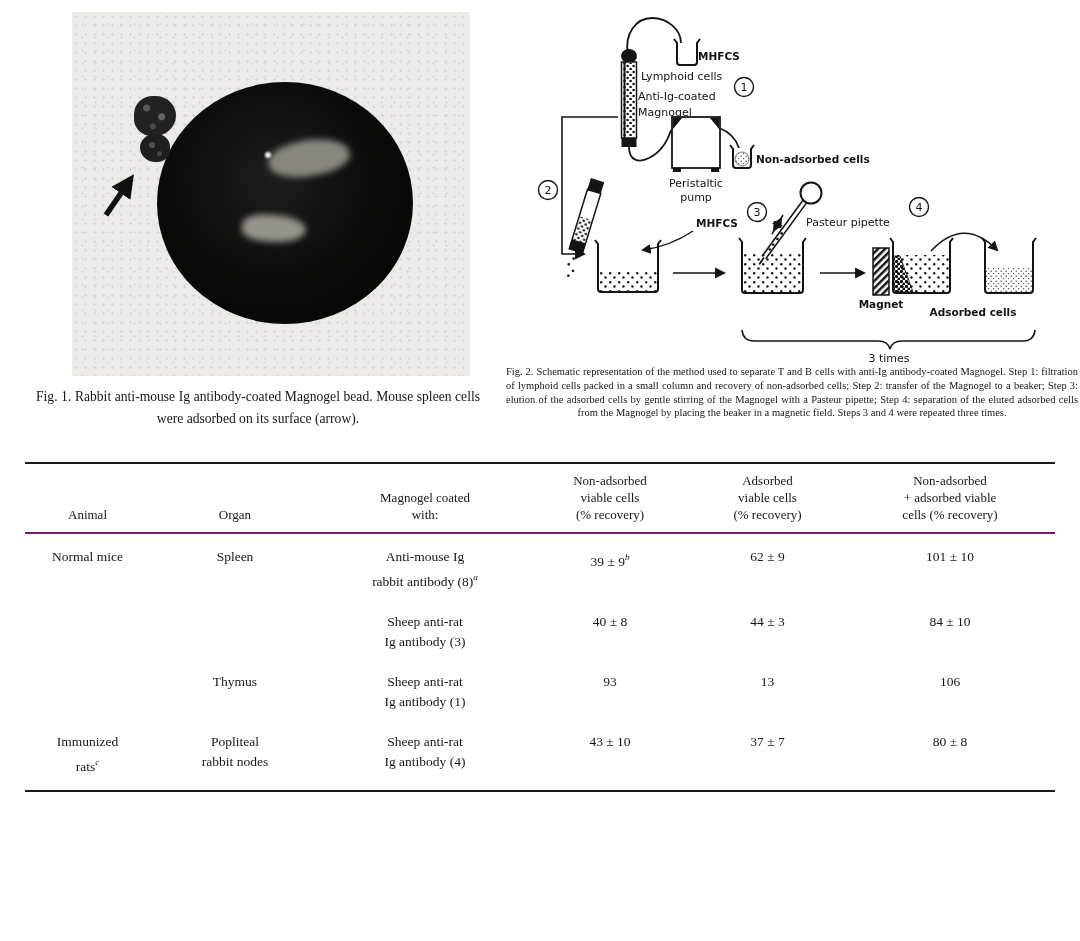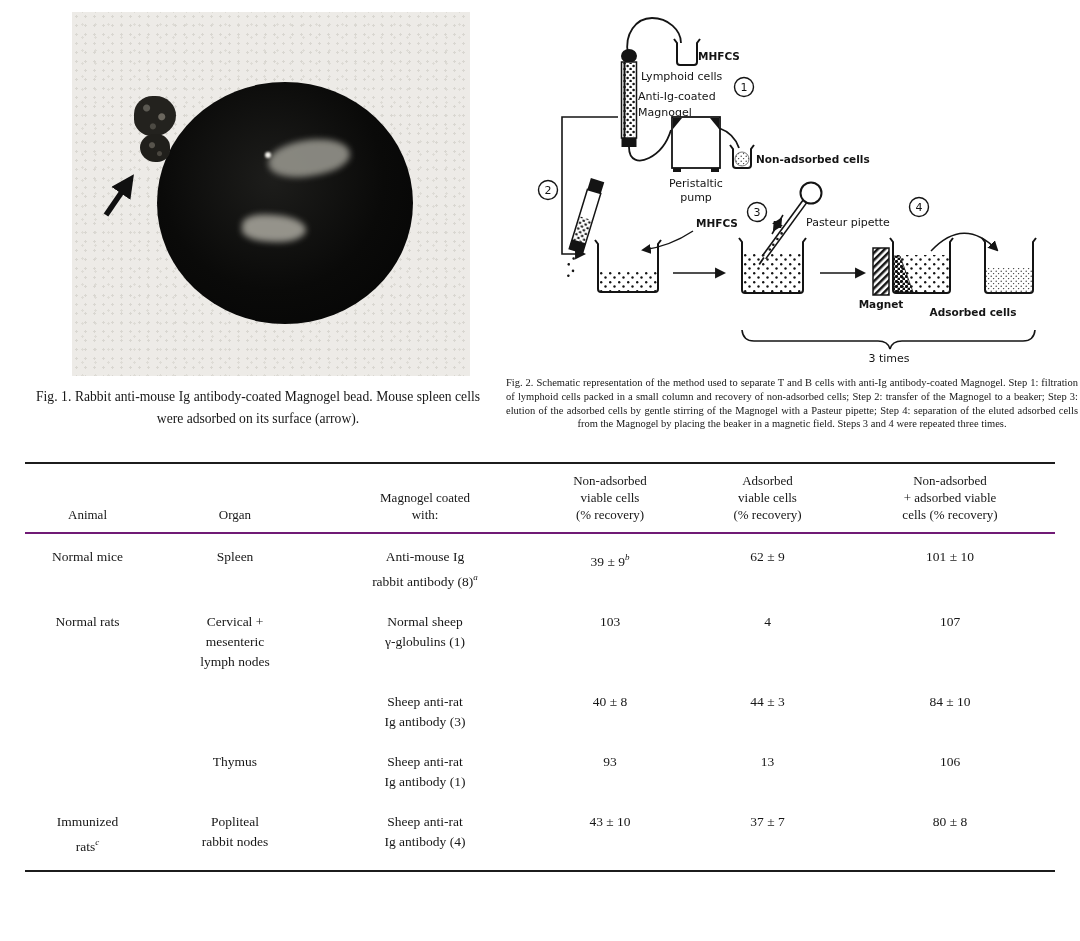--- a/index.html
+++ b/index.html
@@ -27,21 +27,21 @@
                      radial-gradient(circle at 45% 76%,#4c4a43 2.5px,transparent 3.5px);}
   .cells2{position:absolute;left:68px;top:122px;width:30px;height:28px;border-radius:52% 48% 45% 55%;
     background-color:#201f1b;
     background-image:radial-gradient(circle at 40% 40%,#57544c 2.5px,transparent 3.5px),
                      radial-gradient(circle at 65% 70%,#49463f 2px,transparent 3px);}
   #fig1-arrow{position:absolute;left:25px;top:143px;}
 
   
   #fig1-caption{position:absolute;left:36px;top:386px;width:444px;
     font-size:13.6px;line-height:22px;text-align:justify;text-align-last:center;}
-  #fig2-caption{position:absolute;left:506px;top:376px;width:572px;
+  #fig2-caption{position:absolute;left:506px;top:365px;width:572px;
     font-size:10.5px;line-height:13.8px;text-align:justify;text-align-last:center;}
 
   
   #fig2-svg{position:absolute;left:500px;top:10px;}
   #fig2-svg text{font-family:"DejaVu Sans","Liberation Sans",sans-serif;fill:#141414;}
   .dlabel{font-size:11px;}
   .dlabel-b{font-size:10.5px;font-weight:bold;}
   .stepnum{font-size:11px;}
 
   
@@ -252,31 +252,20 @@
         <tr>
           <td><span class="pre">Normal mice</span></td>
           <td><span class="pre">Spleen</span></td>
           <td><span class="pre">Anti-mouse Ig
 rabbit antibody (8)</span><sup>a</sup></td>
           <td><span>39 ± 9</span><sup>b</sup></td>
           <td><span>62 ± 9</span></td>
           <td><span>101 ± 10</span></td>
         </tr>
         <tr>
-          <td><span class="pre">Normal rats</span></td>
-          <td><span class="pre">Cervical +
-mesenteric
-lymph nodes</span></td>
-          <td><span class="pre">Normal sheep
-γ-globulins (1)</span></td>
-          <td><span>103</span></td>
-          <td><span>4</span></td>
-          <td><span>107</span></td>
-        </tr>
-        <tr>
           <td><span class="pre"></span></td>
           <td><span class="pre"></span></td>
           <td><span class="pre">Sheep anti-rat
 Ig antibody (3)</span></td>
           <td><span>40 ± 8</span></td>
           <td><span>44 ± 3</span></td>
           <td><span>84 ± 10</span></td>
         </tr>
         <tr>
           <td><span class="pre"></span></td>

